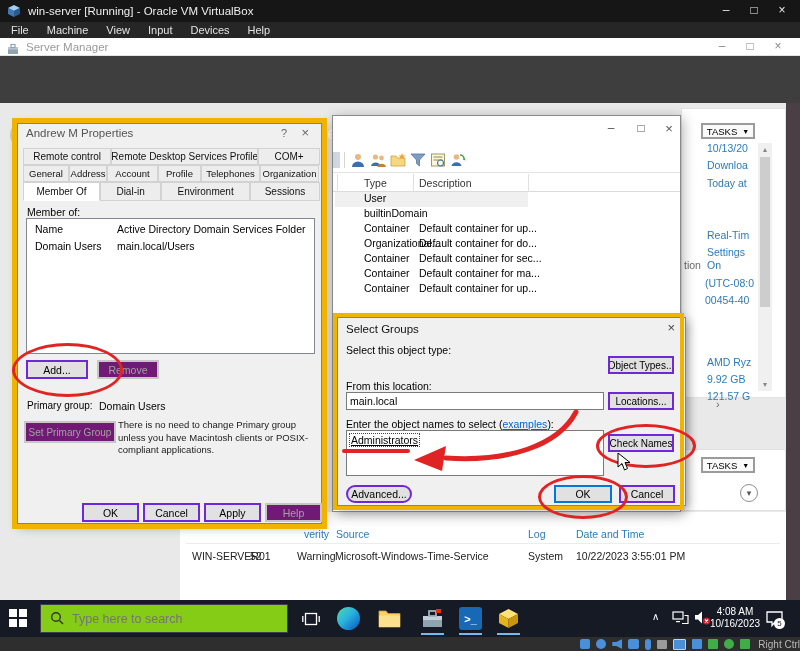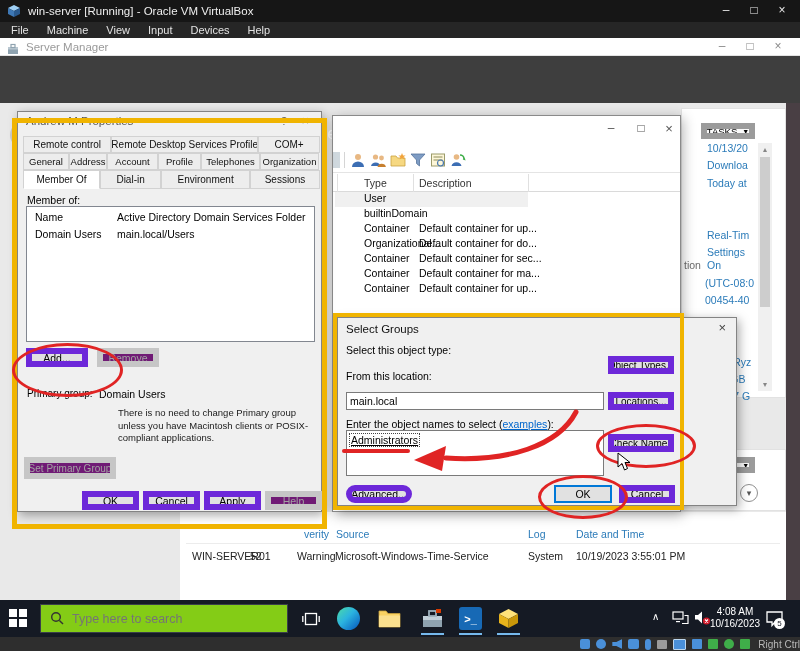--- a/index.html
+++ b/index.html
@@ -1,20 +1,20 @@
 <!DOCTYPE html>
 <html><head>
 <meta charset="utf-8">
 <style>
   html,body{margin:0;padding:0;background:#000;}
   .screen{position:relative;width:800px;height:651px;overflow:hidden;background:#e9e9e9;
           font-family:"Liberation Sans","DejaVu Sans",sans-serif;color:#000;}
   .ab{position:absolute;box-sizing:border-box;}
   .tx{white-space:nowrap;}
-  .btn{background:#e1e1e1;border:6px solid #6d28d9;font-size:10.5px;display:flex;align-items:center;
+  .btn{background:#e1e1e1;border:2px solid #6d28d9;font-size:10.5px;display:flex;align-items:center;
        justify-content:center;white-space:nowrap;overflow:hidden;color:#000;}
   .btn.dis{background:#701a75;border-color:#c6c6c6;color:#a2a2a2;}
   .btn.def{border:2px solid #0078d7;}
   .fld{background:#fff;border:1px solid #7a7a7a;font-size:10.5px;display:flex;align-items:center;
        padding:0 3px;white-space:nowrap;overflow:hidden;}
   .tab{border:1px solid #d2d2d2;background:#ededed;font-size:10px;display:flex;align-items:center;
        justify-content:center;white-space:nowrap;overflow:hidden;color:#111;}
   .tab.act{background:#fff;border-bottom-color:#fff;z-index:3;}
   .dlg{background:#f0f0f0;border:1px solid #838383;box-shadow:2px 3px 10px rgba(0,0,0,.35);}
   .win{background:#fff;border:1px solid #8a8a8a;box-shadow:2px 3px 12px rgba(0,0,0,.3);}
@@ -148,21 +148,21 @@
     <span class="ab tx blue" style="left:348px;top:16px;font-size:10.5px;">Log</span>
     <span class="ab tx blue" style="left:396px;top:16px;font-size:10.5px;">Date and Time</span>
     <div class="ab" style="left:6px;top:31px;width:594px;height:1px;background:#ececec;"></div>
 
     <div>
       <span class="ab tx" style="left:12px;top:38px;font-size:10.5px;color:#222;">WIN-SERVER01</span>
       <span class="ab tx" style="left:70px;top:38px;font-size:10.5px;color:#222;">52</span>
       <span class="ab tx" style="left:117px;top:38px;font-size:10.5px;color:#222;">Warning</span>
       <span class="ab tx" style="left:155px;top:38px;font-size:10.5px;color:#222;">Microsoft-Windows-Time-Service</span>
       <span class="ab tx" style="left:348px;top:38px;font-size:10.5px;color:#222;">System</span>
-      <span class="ab tx" style="left:396px;top:38px;font-size:10.5px;color:#222;">10/19/2023 3:55:01 PM</span>
+      <span class="ab tx" style="left:396px;top:38px;font-size:10.5px;color:#222;">10/22/2023 3:55:01 PM</span>
     </div>
   </div>
 
   <div class="ab win" style="left:332px;top:115px;width:349px;height:397px;z-index:5;">
 
     <span class="ab wctl" style="left:264px;top:5px;color:#555;">–</span>
     <span class="ab wctl" style="left:294px;top:5px;color:#555;">□</span>
     <span class="ab wctl" style="left:322px;top:5px;color:#555;font-size:13px;">×</span>
 
     <div class="ab" style="left:0;top:32px;width:347px;height:25px;border-bottom:1px solid #e4e4e4;">
@@ -246,21 +246,21 @@
       </div>
       <div class="ab" style="left:2px;top:90px;width:345px;height:15px;">
         <span class="ab tx" style="left:29px;">Container</span>
         <span class="ab tx" style="left:84px;">Default container for up...</span>
       </div>
     </div>
   </div>
 
   <div class="ab" style="left:12px;top:118px;width:315px;height:411px;border:5px solid #f0b400;z-index:20;pointer-events:none;"></div>
 
-  <div class="ab dlg" style="left:17px;top:111px;width:305px;height:401px;z-index:10;">
+  <div class="ab dlg" style="left:17px;top:123px;width:305px;height:401px;z-index:10;">
     <span class="ab tx" style="left:8px;top:3px;font-size:11.5px;color:#555;">Andrew M Properties</span>
     <span class="ab" style="right:34px;top:3px;font-size:11px;color:#666;">?</span>
     <span class="ab" style="right:12px;top:1px;font-size:13px;color:#666;">×</span>
 
     <div class="ab" style="left:5px;top:24px;width:297px;height:17px;display:flex;">
       <span class="tab" style="width:88px;">Remote control</span>
       <span class="tab" style="width:148px;">Remote Desktop Services Profile</span>
       <span class="tab" style="width:61px;">COM+</span>
     </div>
     <div class="ab" style="left:5px;top:41px;width:297px;height:17px;display:flex;">
@@ -285,39 +285,39 @@
       <span class="ab tx" style="left:8px;top:21px;">Domain Users</span>
       <span class="ab tx" style="left:90px;top:21px;">main.local/Users</span>
     </div>
 
     <div class="ab btn" style="left:8px;top:236px;width:62px;height:19px;">Add...</div>
     <div class="ab btn dis" style="left:79px;top:236px;width:62px;height:19px;">Remove</div>
 
     <span class="ab tx" style="left:9px;top:276px;font-size:10px;">Primary group:</span>
     <span class="ab tx" style="left:81px;top:276px;font-size:10.5px;">Domain Users</span>
 
-    <div class="ab btn dis" style="left:6px;top:297px;width:92px;height:22px;font-size:10px;margin-top:48px;">Set Primary Group</div>
+    <div class="ab btn dis" style="left:6px;top:297px;width:92px;height:22px;font-size:10px;">Set Primary Group</div>
     <span class="ab" style="left:100px;top:295px;width:200px;font-size:9.5px;line-height:12.5px;color:#1a1a1a;">There is no need to change Primary group unless you have Macintosh clients or POSIX-compliant applications.</span>
 
     <div class="ab btn" style="left:64px;top:379px;width:57px;height:19px;">OK</div>
     <div class="ab btn" style="left:125px;top:379px;width:57px;height:19px;">Cancel</div>
     <div class="ab btn" style="left:186px;top:379px;width:57px;height:19px;">Apply</div>
     <div class="ab btn dis" style="left:247px;top:379px;width:57px;height:19px;">Help</div>
   </div>
 
   <div class="ab" style="left:333px;top:313px;width:351px;height:197px;border:4px solid #f0b400;z-index:20;pointer-events:none;"></div>
 
-  <div class="ab dlg" style="left:337px;top:317px;width:400px;height:189px;z-index:15;">
+  <div class="ab dlg" style="left:337px;top:317px;width:349px;height:189px;z-index:15;">
     <span class="ab tx" style="left:8px;top:5px;font-size:11.5px;color:#111;">Select Groups</span>
     <span class="ab" style="right:10px;top:2px;font-size:13px;color:#444;">×</span>
 
     <span class="ab tx" style="left:8px;top:26px;font-size:10.5px;">Select this object type:</span>
     <div class="ab btn" style="left:270px;top:38px;width:66px;height:18px;font-size:10px;">Object Types...</div>
 
-    <span class="ab tx" style="left:8px;top:52px;font-size:10.5px;">From this location:</span>
+    <span class="ab tx" style="left:8px;top:62px;font-size:10.5px;">From this location:</span>
     <div class="ab fld" style="left:8px;top:74px;width:258px;height:18px;">main.local</div>
     <div class="ab btn" style="left:270px;top:74px;width:66px;height:18px;font-size:10px;">Locations...</div>
 
     <span class="ab tx" style="left:8px;top:100px;font-size:10.5px;">
       <span>Enter the object names to select (</span><span class="lnk">examples</span><span>):</span>
     </span>
     <div class="ab" style="left:8px;top:112px;width:258px;height:46px;background:#fff;border:1px solid #7a7a7a;">
       <span class="tx" style="position:absolute;left:2px;top:2px;font-size:10.5px;border:1px dotted #444;padding:0 1px;text-decoration:underline;">Administrators</span>
     </div>
     <div class="ab btn" style="left:270px;top:116px;width:66px;height:18px;font-size:10px;">Check Names</div>

